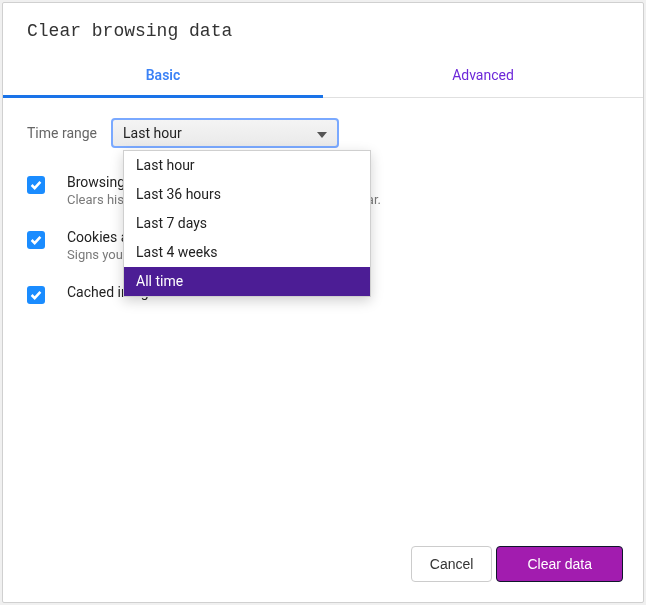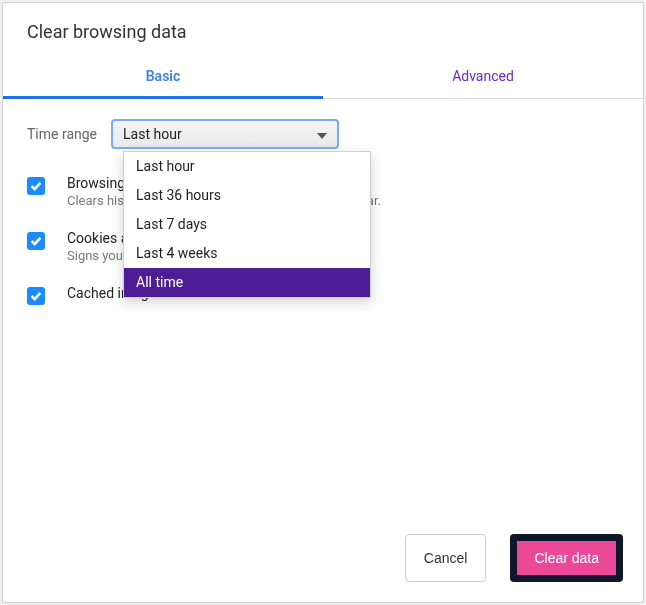--- a/index.html
+++ b/index.html
@@ -24,20 +24,21 @@
       border: 1px solid #d0d0d0;
       border-radius: 2px;
       display: flex;
       flex-direction: column;
     }
     .dialog-title {
       font-size: 18px;
       color: #333;
       padding: 18px 24px 14px 24px;
       font-weight: 400;
+      font-family: Liberation Mono, monospace;
     }
     .tabs {
       display: flex;
       border-bottom: 1px solid #e0e0e0;
       position: relative;
     }
     .tab {
       flex: 1;
       text-align: center;
       padding: 12px 0 14px 0;
@@ -143,41 +144,41 @@
       color: #222;
     }
     .check-sub {
       font-size: 13px;
       color: #7a7a7a;
       margin-top: 2px;
     }
     .footer {
       display: flex;
       justify-content: flex-end;
-      gap: 24px;
+      gap: 4px;
       padding: 16px 20px 20px 20px;
       margin-left: 36px;
     }
     .btn {
       padding: 9px 18px;
       font-size: 14px;
       border-radius: 4px;
       cursor: pointer;
       border: 1px solid transparent;
     }
     .btn-cancel {
       background: #fff;
       border: 1px solid #ccc;
       color: #333;
     }
     .btn-primary {
-      background: #ec4899;
+      background: #a21caf;
       color: #fff;
-      border: 7px solid #0f172a;
-      padding: 9px 17px;
+      border: 1px solid #0f172a;
+      padding: 9px 30px;
     }
   </style>
 </head>
 <body>
 
 <div class="dialog">
   <div class="dialog-title">Clear browsing data</div>
 
   <div class="tabs">
     <div class="tab active">Basic</div>

